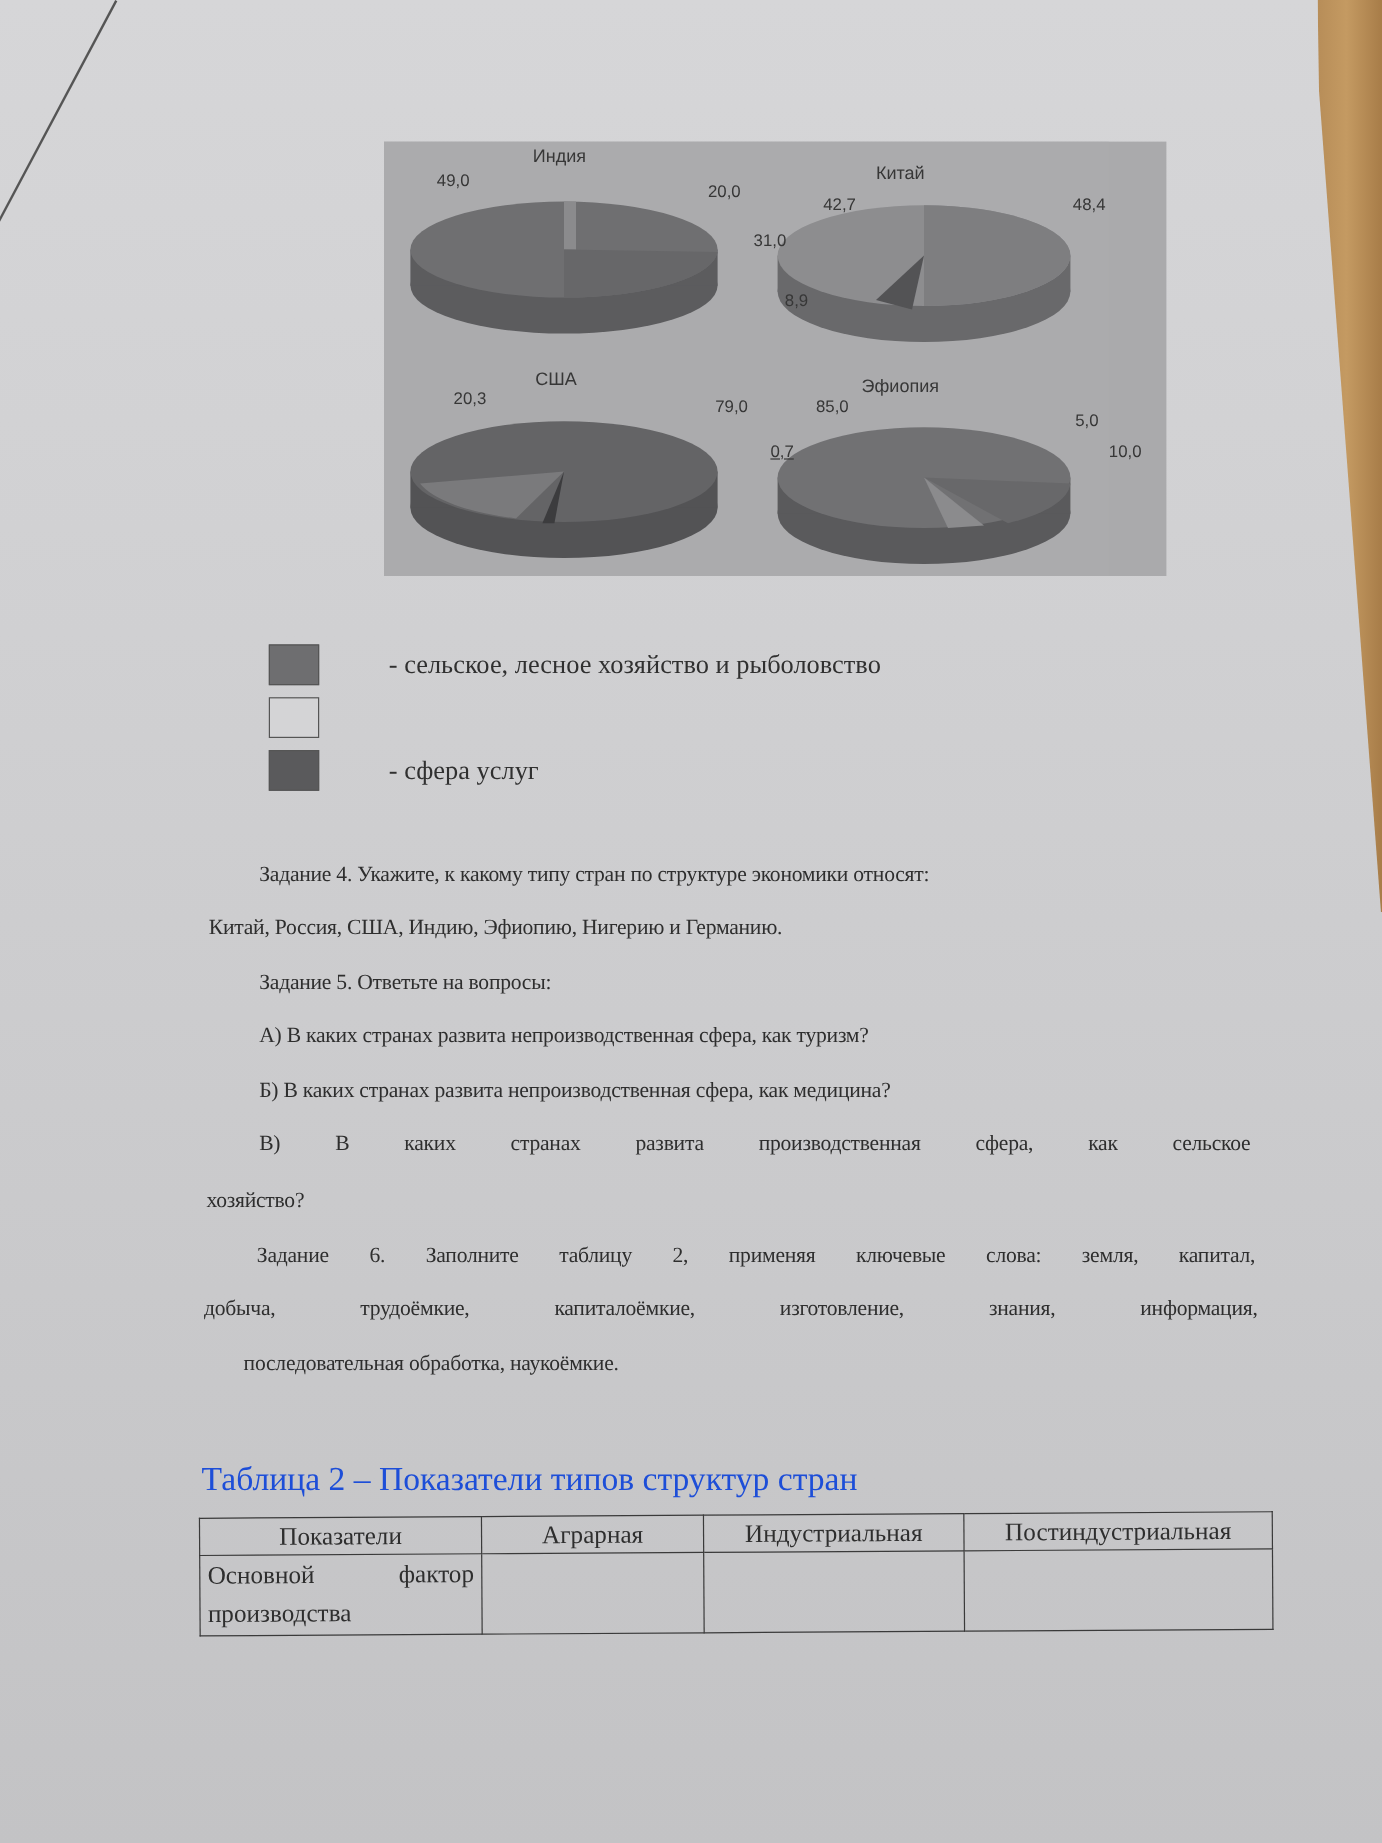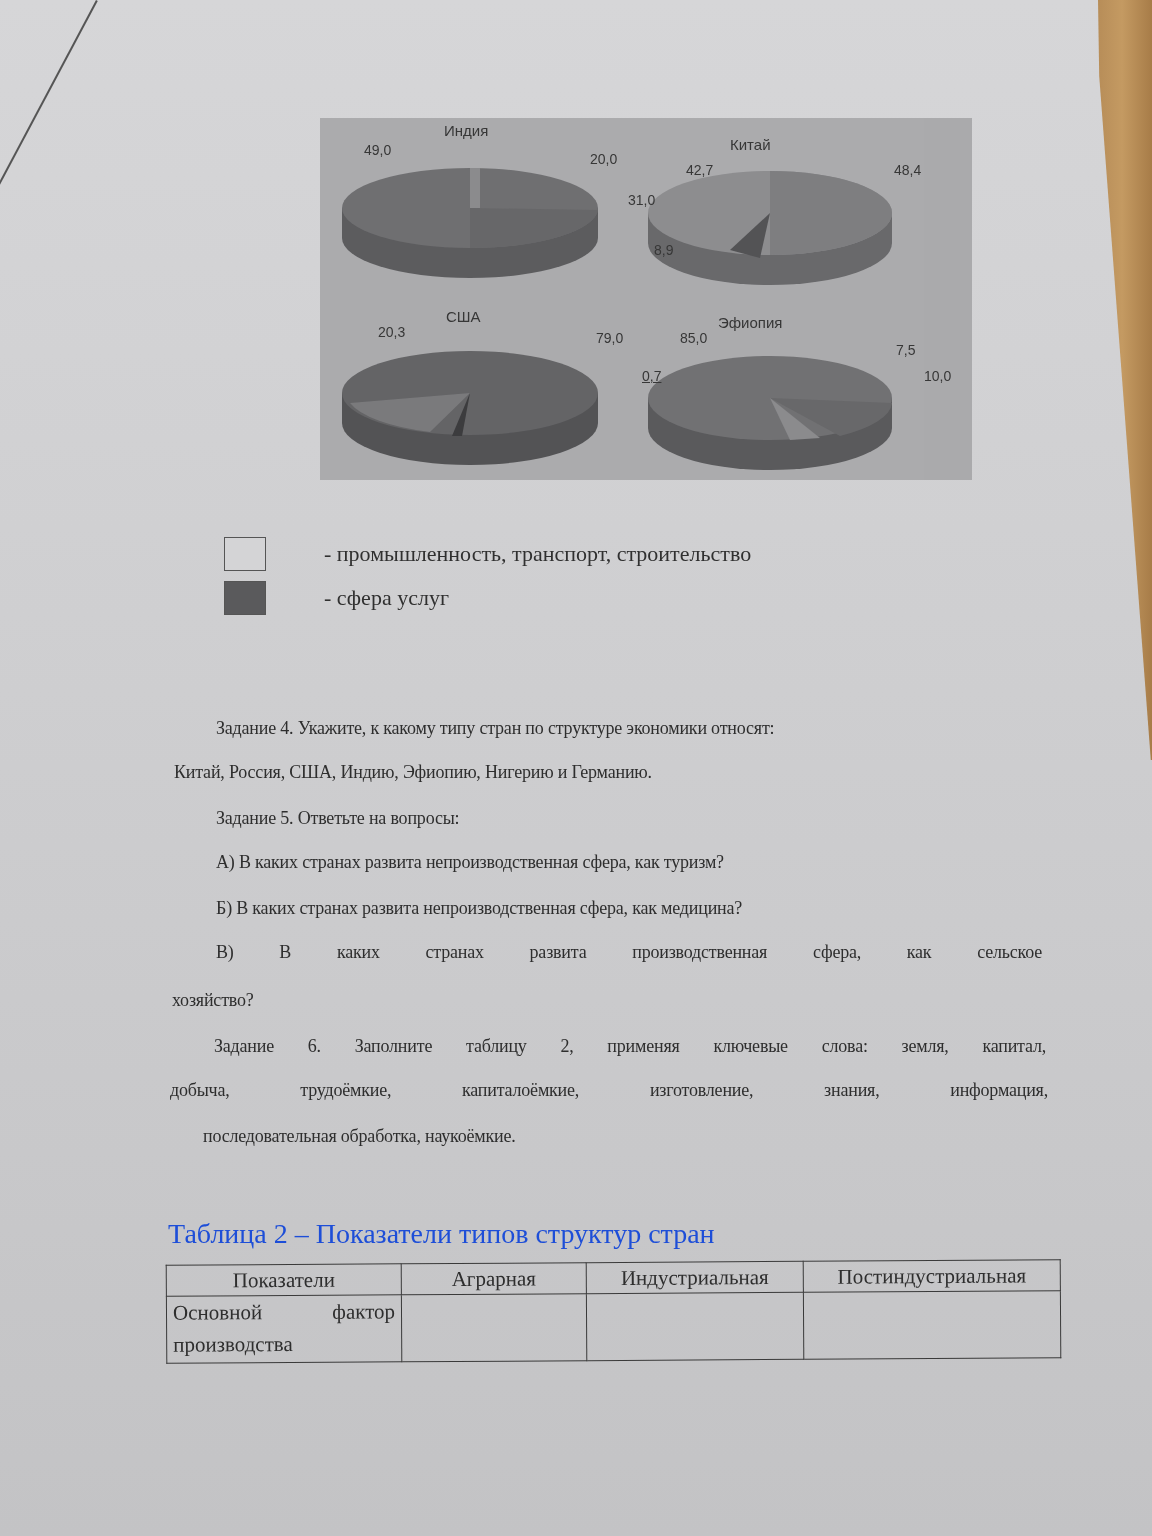--- a/index.html
+++ b/index.html
@@ -104,28 +104,31 @@
   <span class="pie-label" style="left:530px;top:44px;">48,4</span>
   <span class="pie-label" style="left:290px;top:124px;">8,9</span>
 
   <span class="pie-title" style="left:126px;top:190px;">США</span>
   <span class="pie-label" style="left:14px;top:206px;">20,3</span>
   <span class="pie-label" style="left:232px;top:212px;">79,0</span>
   <span class="pie-label" style="left:278px;top:250px;text-decoration:underline;">0,7</span>
 
   <span class="pie-title" style="left:398px;top:196px;">Эфиопия</span>
   <span class="pie-label" style="left:316px;top:212px;">85,0</span>
-  <span class="pie-label" style="left:532px;top:224px;">7,5</span>
+  <span class="pie-label" style="left:532px;top:224px;">5,0</span>
   <span class="pie-label" style="left:560px;top:250px;">10,0</span>
 </div>
 
 <div class="legend">
   <div class="legend-row">
+    <div class="swatch" style="background:#6e6e70;"></div>
+    <span class="legend-text">- сельское, лесное хозяйство и рыболовство</span>
+  </div>
+  <div class="legend-row">
     <div class="swatch" style="background:#d4d4d6;"></div>
-    <span class="legend-text">- промышленность, транспорт, строительство</span>
   </div>
   <div class="legend-row">
     <div class="swatch" style="background:#5a5a5c;"></div>
     <span class="legend-text">- сфера услуг</span>
   </div>
 </div>
 
 <div class="para" style="left:216px;top:718px;">Задание 4. Укажите, к какому типу стран по структуре экономики относят:</div>
 <div class="para" style="left:174px;top:762px;">Китай, Россия, США, Индию, Эфиопию, Нигерию и Германию.</div>
 <div class="para" style="left:216px;top:808px;">Задание 5. Ответьте на вопросы:</div>

